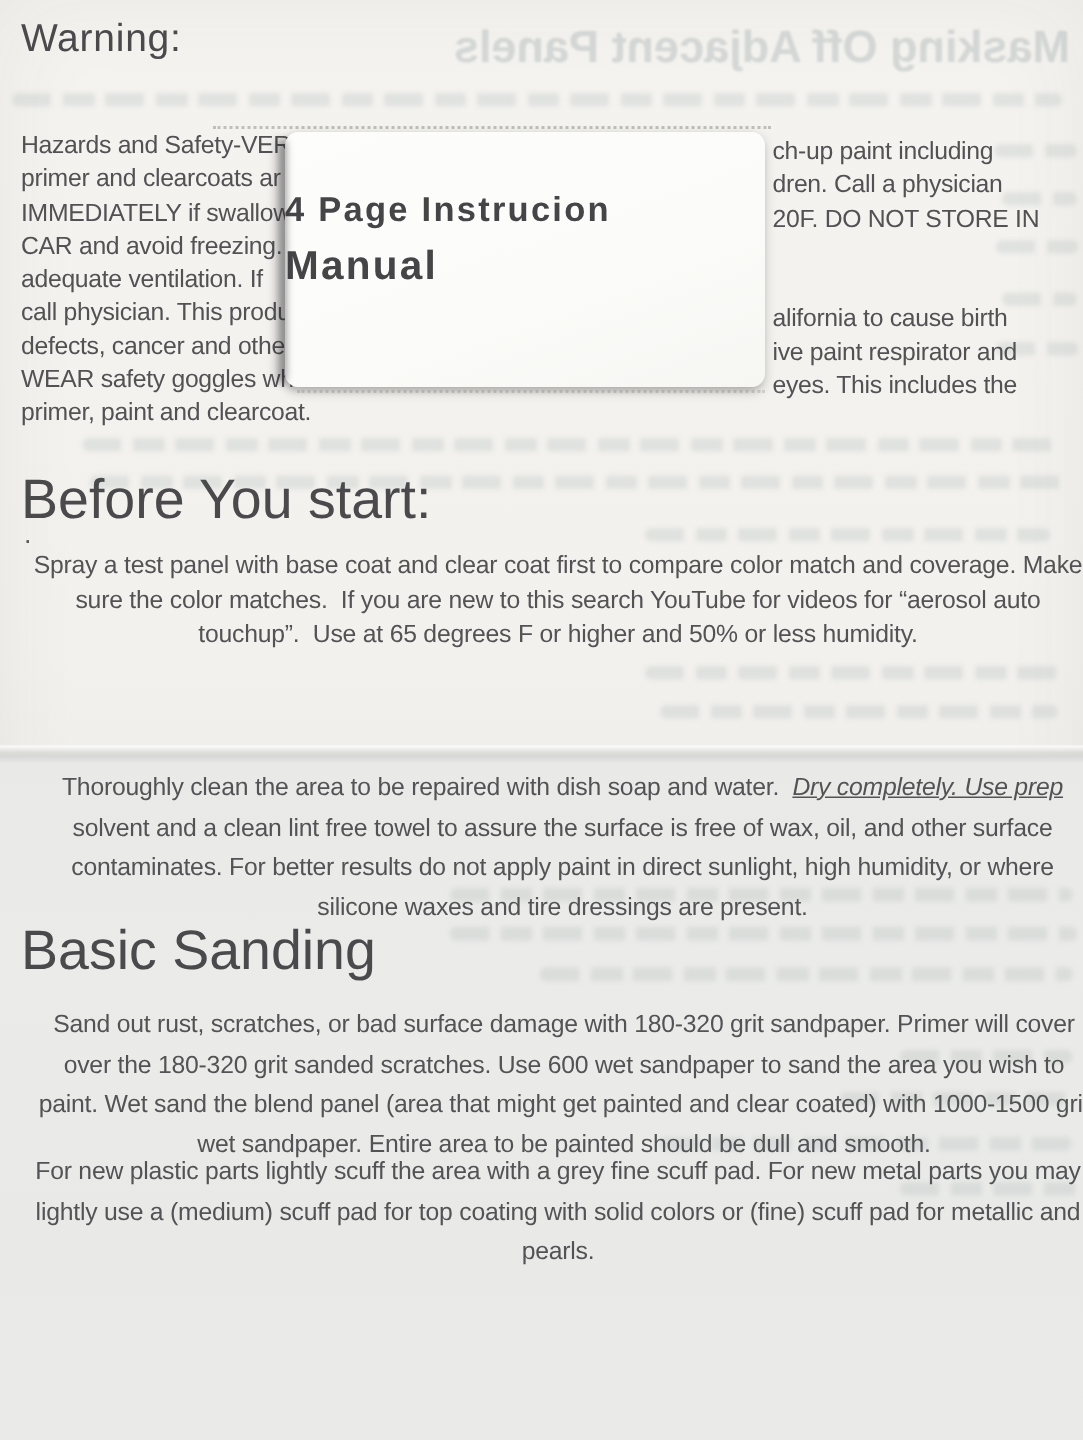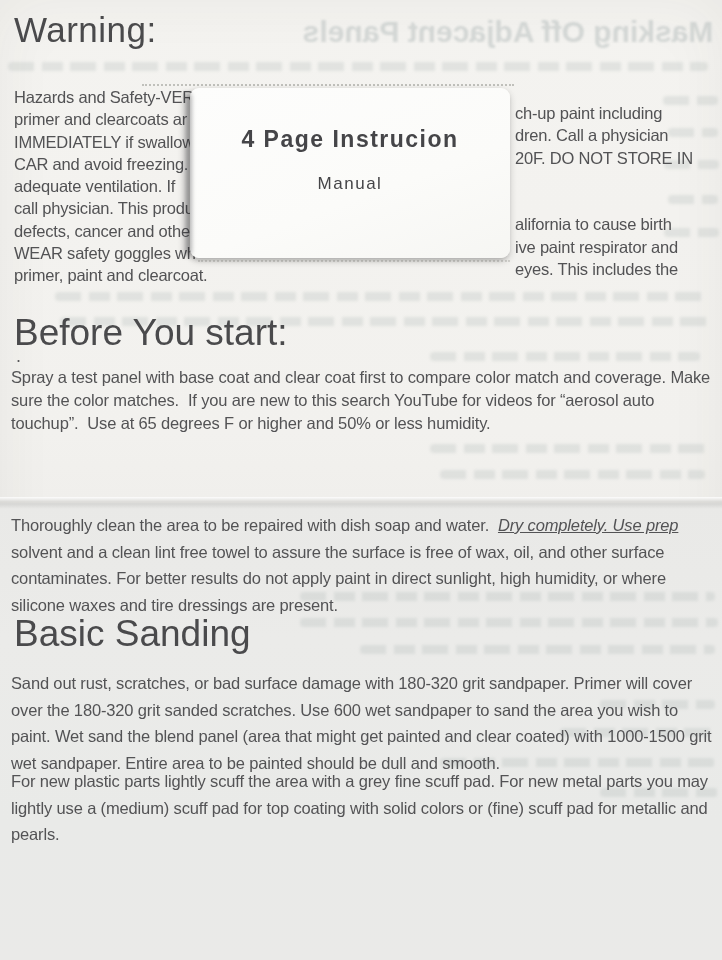--- a/index.html
+++ b/index.html
@@ -15,56 +15,56 @@
     position:absolute;left:0;top:503px;width:722px;height:457px;
     background:linear-gradient(180deg,#e9e9e7 0%,#ebebe9 30%,#e9eae8 70%,#eaeae8 100%);
     z-index:0;
   }
   .fold-edge{
     position:absolute;left:0;top:497px;width:722px;height:12px;z-index:1;
     background:linear-gradient(180deg,rgba(255,255,255,0.85) 0%,rgba(205,205,202,0.55) 40%,rgba(90,90,88,0.12) 60%,rgba(0,0,0,0.0) 100%);
     border-bottom:0;
   }
   h1{margin:0;font-weight:400;color:#4a4a4c;}
-  .warning-heading{position:absolute;left:14px;top:10px;font-size:35px;letter-spacing:0.5px;z-index:2;}
+  .warning-heading{position:absolute;left:14px;top:10px;font-size:26px;letter-spacing:0.5px;z-index:2;}
   .before-heading{position:absolute;left:14px;top:312px;font-size:37px;z-index:2;}
   .surface-heading{position:absolute;left:14px;top:450px;font-size:37px;z-index:2;}
   .sanding-heading{position:absolute;left:14px;top:613px;font-size:37px;z-index:2;}
   .stray-dot{position:absolute;left:16px;top:346px;font-size:18px;color:#59595b;z-index:2;}
 
   .warning-para{position:absolute;left:14px;top:88px;width:704px;font-size:16.5px;letter-spacing:-0.2px;z-index:2;}
   .wline{position:relative;height:22.3px;white-space:nowrap;}
-  .wline .frag-right{position:absolute;left:501px;top:16px;}
+  .wline .frag-right{position:absolute;left:501px;top:4px;}
   .wline-last{position:relative;height:22.3px;white-space:nowrap;}
 
   .para{
-    position:absolute;left:11px;z-index:2;font-size:16.5px;letter-spacing:-0.15px;
-    line-height:23px;white-space:pre-wrap;color:#535355;
+    position:absolute;left:22px;z-index:2;font-size:16.5px;letter-spacing:-0.15px;
+    line-height:23px;white-space:pre-wrap;color:#535355;text-align:center;
   }
   .para-before{top:366px;width:700px;}
   .para-surface{top:512px;width:706px;line-height:26.5px;}
   .para-sanding1{top:670px;width:708px;line-height:26.5px;}
   .para-sanding2{top:768px;width:700px;line-height:26.5px;}
   .italic-frag{font-style:italic;text-decoration:underline;}
 
   
   .sticker{
     position:absolute;left:190px;top:88px;width:320px;height:170px;z-index:5;
     background:linear-gradient(160deg,#fdfdfc 0%,#fbfbf9 60%,#f6f6f3 100%);
     border-radius:9px;
     box-shadow:0 3px 7px rgba(40,40,40,0.22), -2px 2px 4px rgba(40,40,40,0.18);
-    text-align:center;
+    text-align:left;
   }
   .sticker::before{ 
     content:"";position:absolute;left:-9px;top:4px;bottom:2px;width:10px;
     background:linear-gradient(to right,rgba(40,40,45,0),rgba(40,40,45,0.55));
     filter:blur(2.5px);border-radius:6px;
   }
   .sticker-line1{margin-top:38px;font-size:23px;font-weight:bold;letter-spacing:1.5px;color:#454548;}
-  .sticker-line2{margin-top:21px;font-size:17px;font-weight:normal;letter-spacing:1.5px;color:#454548;}
+  .sticker-line2{margin-top:9px;font-size:27px;font-weight:bold;letter-spacing:1.5px;color:#454548;}
   .perforation-top{position:absolute;left:142px;top:84px;width:372px;height:0;border-top:2px dotted rgba(175,175,170,0.75);z-index:4;}
   .perforation-bottom{position:absolute;left:198px;top:260px;width:312px;height:0;border-top:2px dotted rgba(185,185,180,0.55);z-index:4;}
 
   
   .bleed-title{
     position:absolute;left:298px;top:15px;width:420px;z-index:1;
     font-size:30px;font-weight:600;color:rgba(160,172,170,0.38);
     transform:scaleX(-1);filter:blur(0.8px);white-space:nowrap;text-align:center;
   }
   .bleed-bar{

